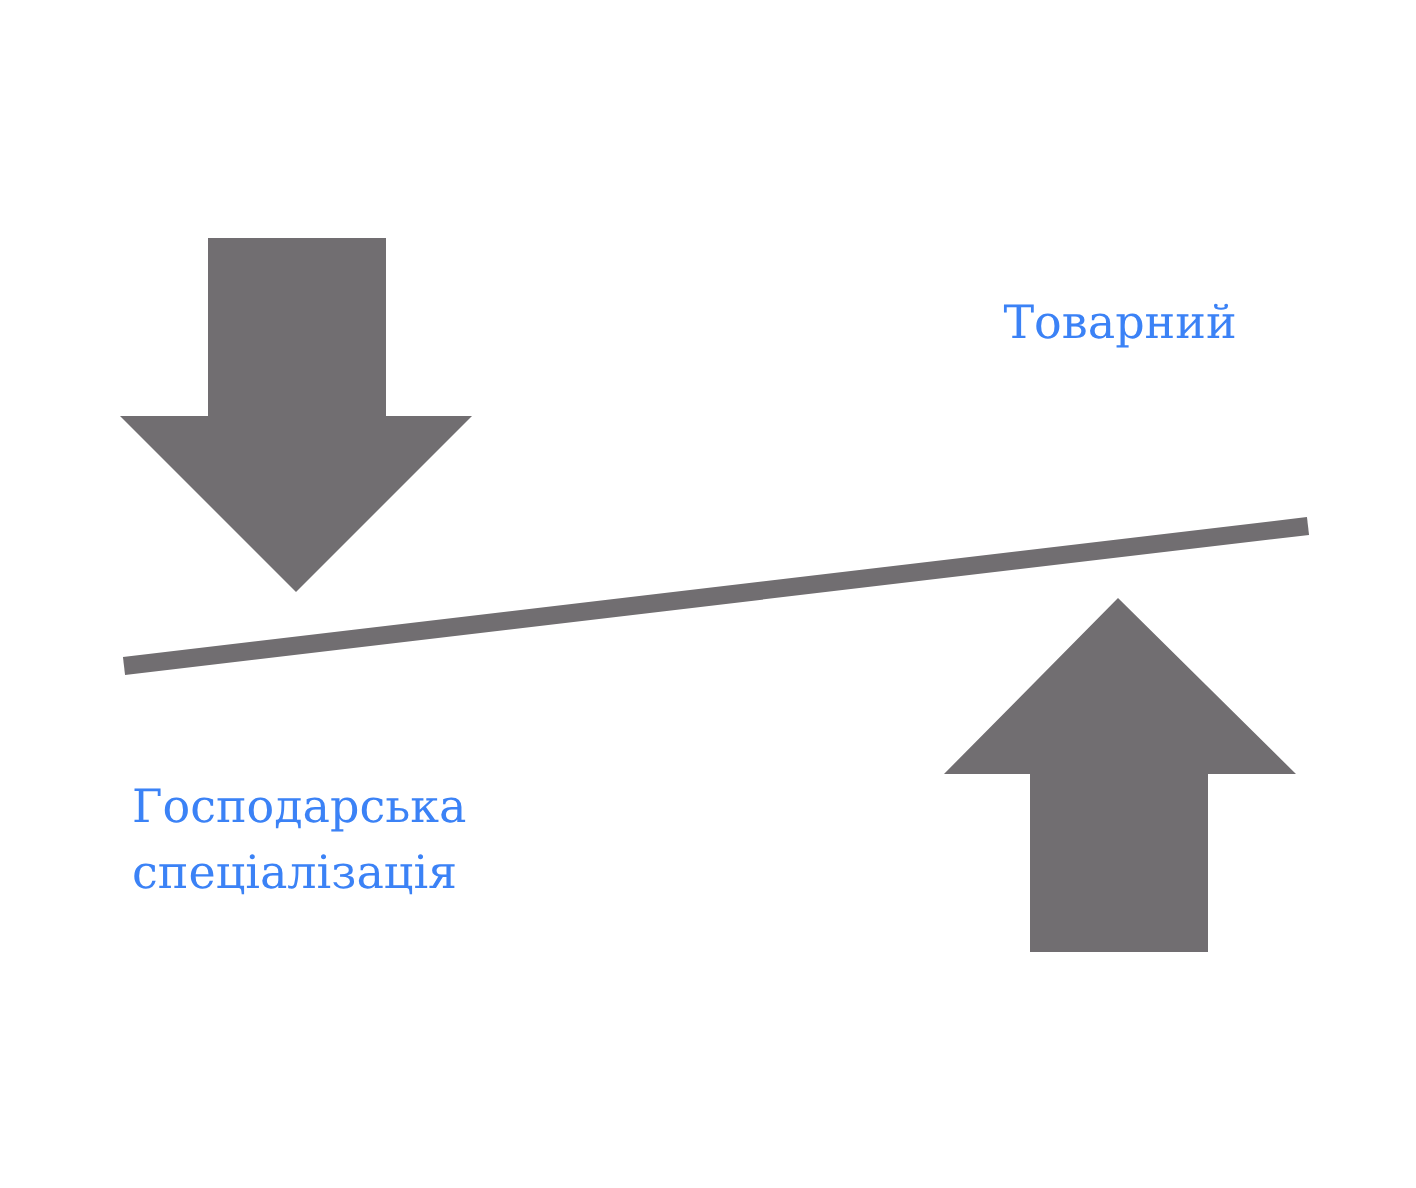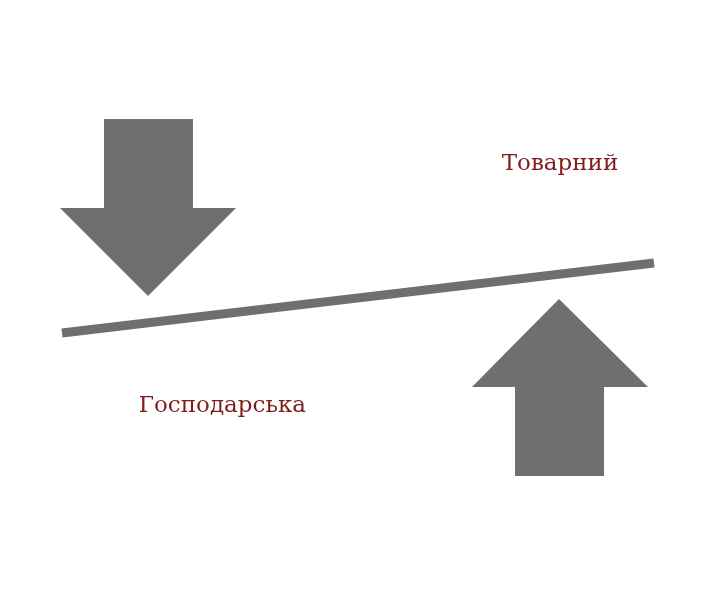--- a/index.html
+++ b/index.html
@@ -3,37 +3,38 @@
 <meta charset="utf-8">
 <style>
   html, body { margin: 0; padding: 0; background: #ffffff; }
   body { width: 708px; height: 594px; position: relative; overflow: hidden; }
   #canvas { position: absolute; left: 0; top: 0; width: 708px; height: 594px; }
   .label {
     position: absolute;
     font-family: "DejaVu Serif", "Liberation Serif", serif;
     font-size: 23px;
     line-height: 33px;
-    color: #7f1d1d;
+    color: #3b82f6;
     margin: 0;
   }
   #label-right { left: 490px; top: 146px; width: 140px; text-align: center; }
-  #label-left { left: 66px; top: 388px; width: 240px; text-align: right; }
+  #label-left { left: 66px; top: 388px; width: 240px; text-align: left; }
 </style>
 </head>
 <body>
 
 <svg id="canvas" width="708" height="594" viewBox="0 0 708 594" xmlns="http://www.w3.org/2000/svg">
 
   <polygon points="104,119 193,119 193,208 236,208 148,296 60,208 104,208" fill="#716e71"></polygon>
 
   <line x1="62" y1="333" x2="654" y2="263" stroke="#716e71" stroke-width="9" stroke-linecap="butt"></line>
 
   <polygon points="559,299 648,387 604,387 604,476 515,476 515,387 472,387" fill="#716e71"></polygon>
 </svg>
 
 <div id="label-right" class="label">
   <div>Товарний</div>
 </div>
 
 <div id="label-left" class="label">
   <div>Господарська</div>
+  <div>спеціалізація</div>
 </div>
 
 </body></html>

